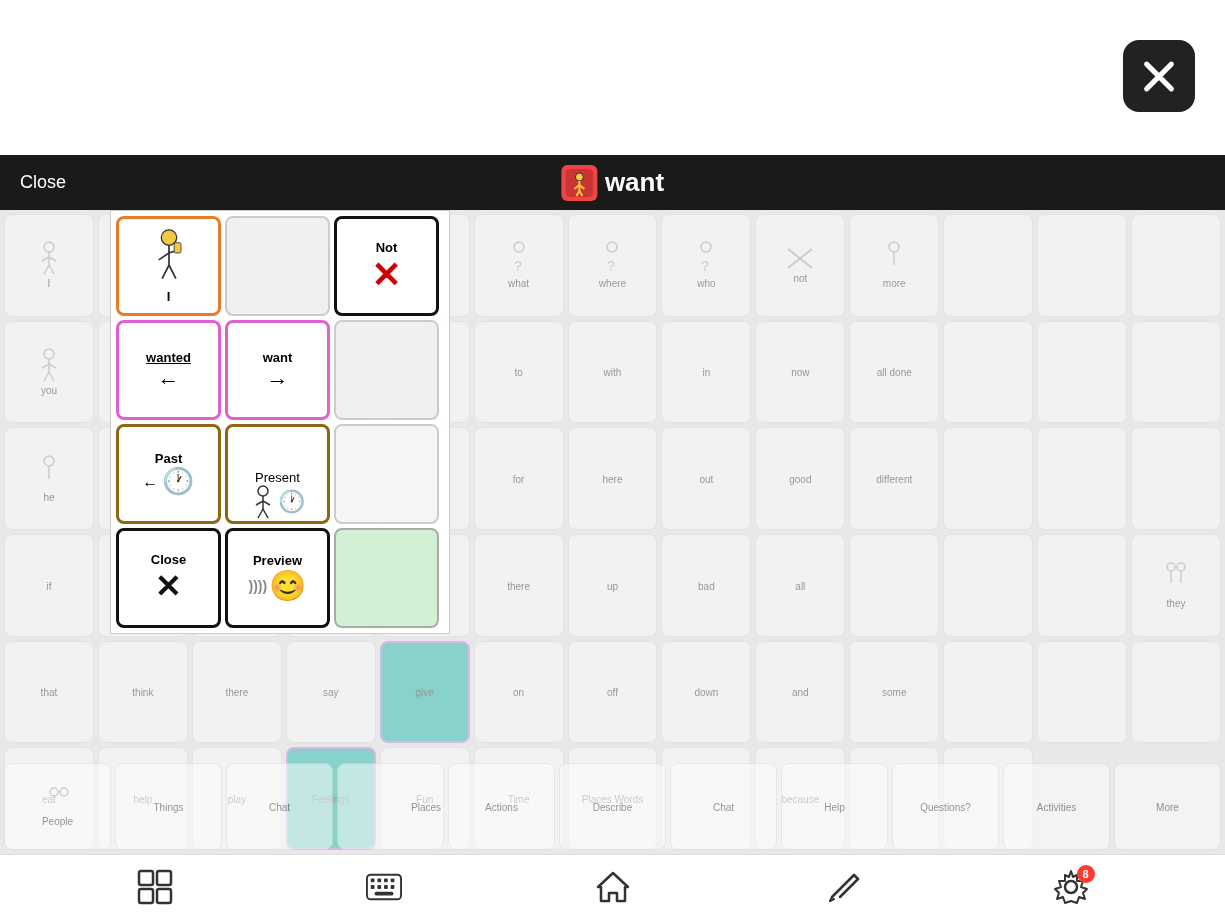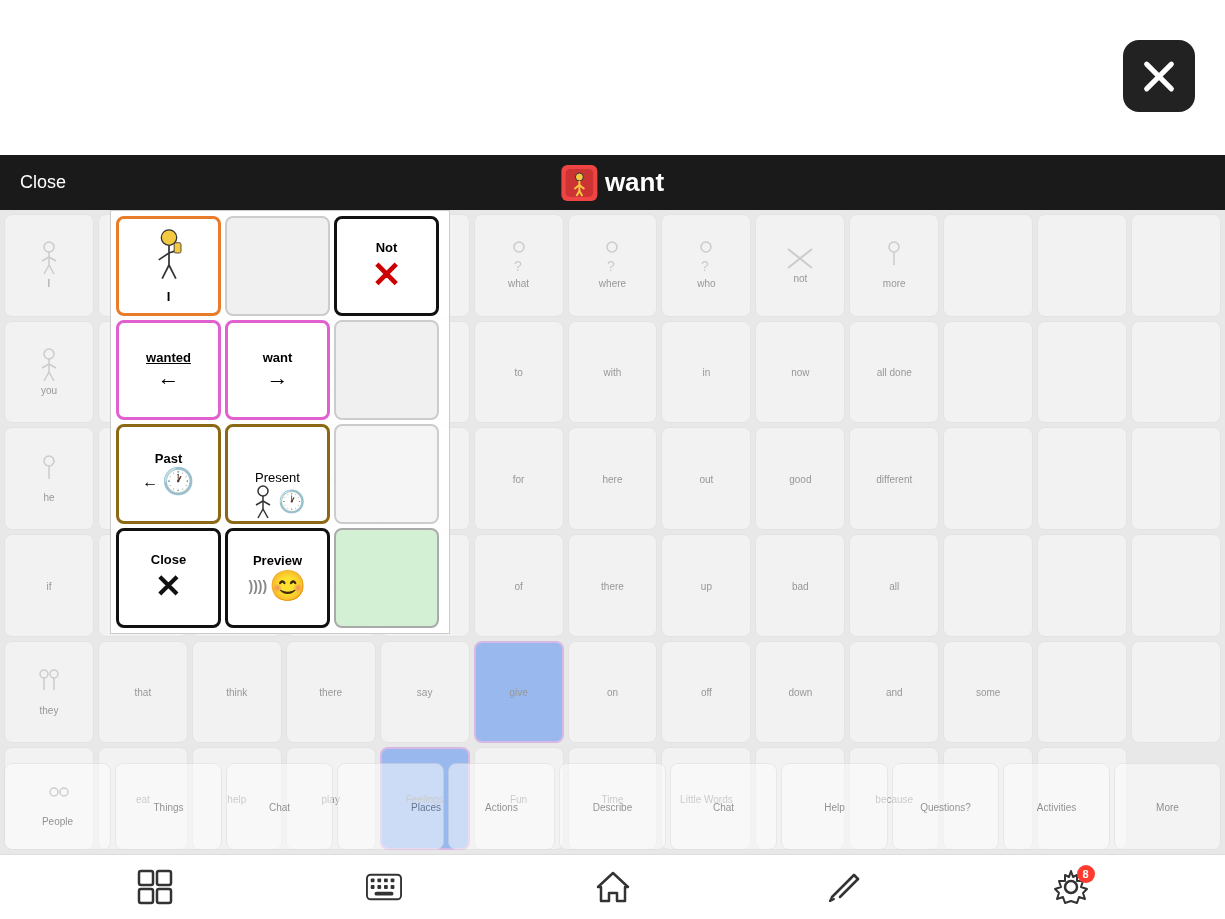--- a/index.html
+++ b/index.html
@@ -158,21 +158,21 @@
       align-items: center;
       justify-content: center;
       font-size: 11px;
       color: #333;
       border: 1px solid #ddd;
       cursor: pointer;
       padding: 2px;
     }
 
     .bg-cell.highlighted {
-      background: #3b82f6;
+      background: #14b8a6;
       border: 2px solid #c080e0;
       opacity: 1;
     }
 
     .bg-cell-label {
       font-size: 10px;
       margin-top: 2px;
       text-align: center;
     }
 
@@ -433,23 +433,20 @@
     </div>
     <div class="bg-cell"></div>
     <div class="bg-cell"></div>
     <div class="bg-cell">
       <div class="bg-cell-label">put</div>
     </div>
     <div class="bg-cell">
       <div class="bg-cell-label">make</div>
     </div>
     <div class="bg-cell">
-      <div class="bg-cell-label">of</div>
-    </div>
-    <div class="bg-cell">
       <div class="bg-cell-label">there</div>
     </div>
     <div class="bg-cell">
       <div class="bg-cell-label">up</div>
     </div>
     <div class="bg-cell">
       <div class="bg-cell-label">bad</div>
     </div>
     <div class="bg-cell">
       <div class="bg-cell-label">all</div>
@@ -513,21 +510,21 @@
     <div class="bg-cell highlighted">
       <div class="bg-cell-label">Feelings</div>
     </div>
     <div class="bg-cell">
       <div class="bg-cell-label">Fun</div>
     </div>
     <div class="bg-cell">
       <div class="bg-cell-label">Time</div>
     </div>
     <div class="bg-cell">
-      <div class="bg-cell-label">Little Words</div>
+      <div class="bg-cell-label">Places Words</div>
     </div>
     <div class="bg-cell"></div>
     <div class="bg-cell">
       <div class="bg-cell-label">because</div>
     </div>
     <div class="bg-cell"></div>
     <div class="bg-cell"></div>
   </div>
 
   <div class="popup-panel">

